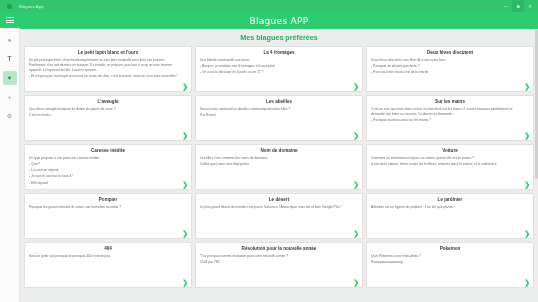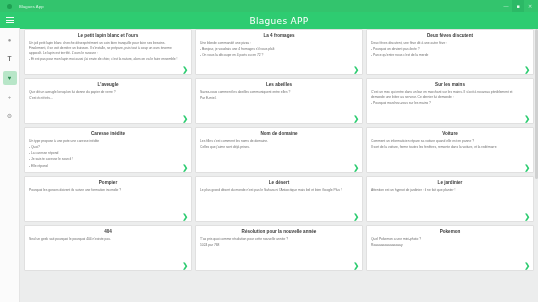--- a/index.html
+++ b/index.html
@@ -234,20 +234,21 @@
     <div class="sb-item">
       <span>⚙</span>
     </div>
   </div>
 
   <div class="header">
     <div class="app-title">Blagues APP</div>
   </div>
 
   <div class="content">
+    <div class="page-subtitle">Mes blagues préférées</div>
     <div class="grid" id="card-grid">
         <div class="card">
           <div class="card-title">Le petit lapin blanc et l'ours</div>
           <div class="card-body">
             <p>Un joli petit lapin blanc cherche désespérément un coin bien tranquille pour faire ses besoins. Finalement, il se voit derrière un buisson. Il s'installe, se prépare, puis tout à coup un ours énorme apparaît. Le lapin est terrifié. L'ours le rassure :</p>
             <p>- Et est pas pour mon lapin moi aussi j'ai envie de chier, c'est la nature, alors on va le faire ensemble !</p>
           </div>
           <div class="card-arrow">❯</div>
         </div>
         <div class="card">

